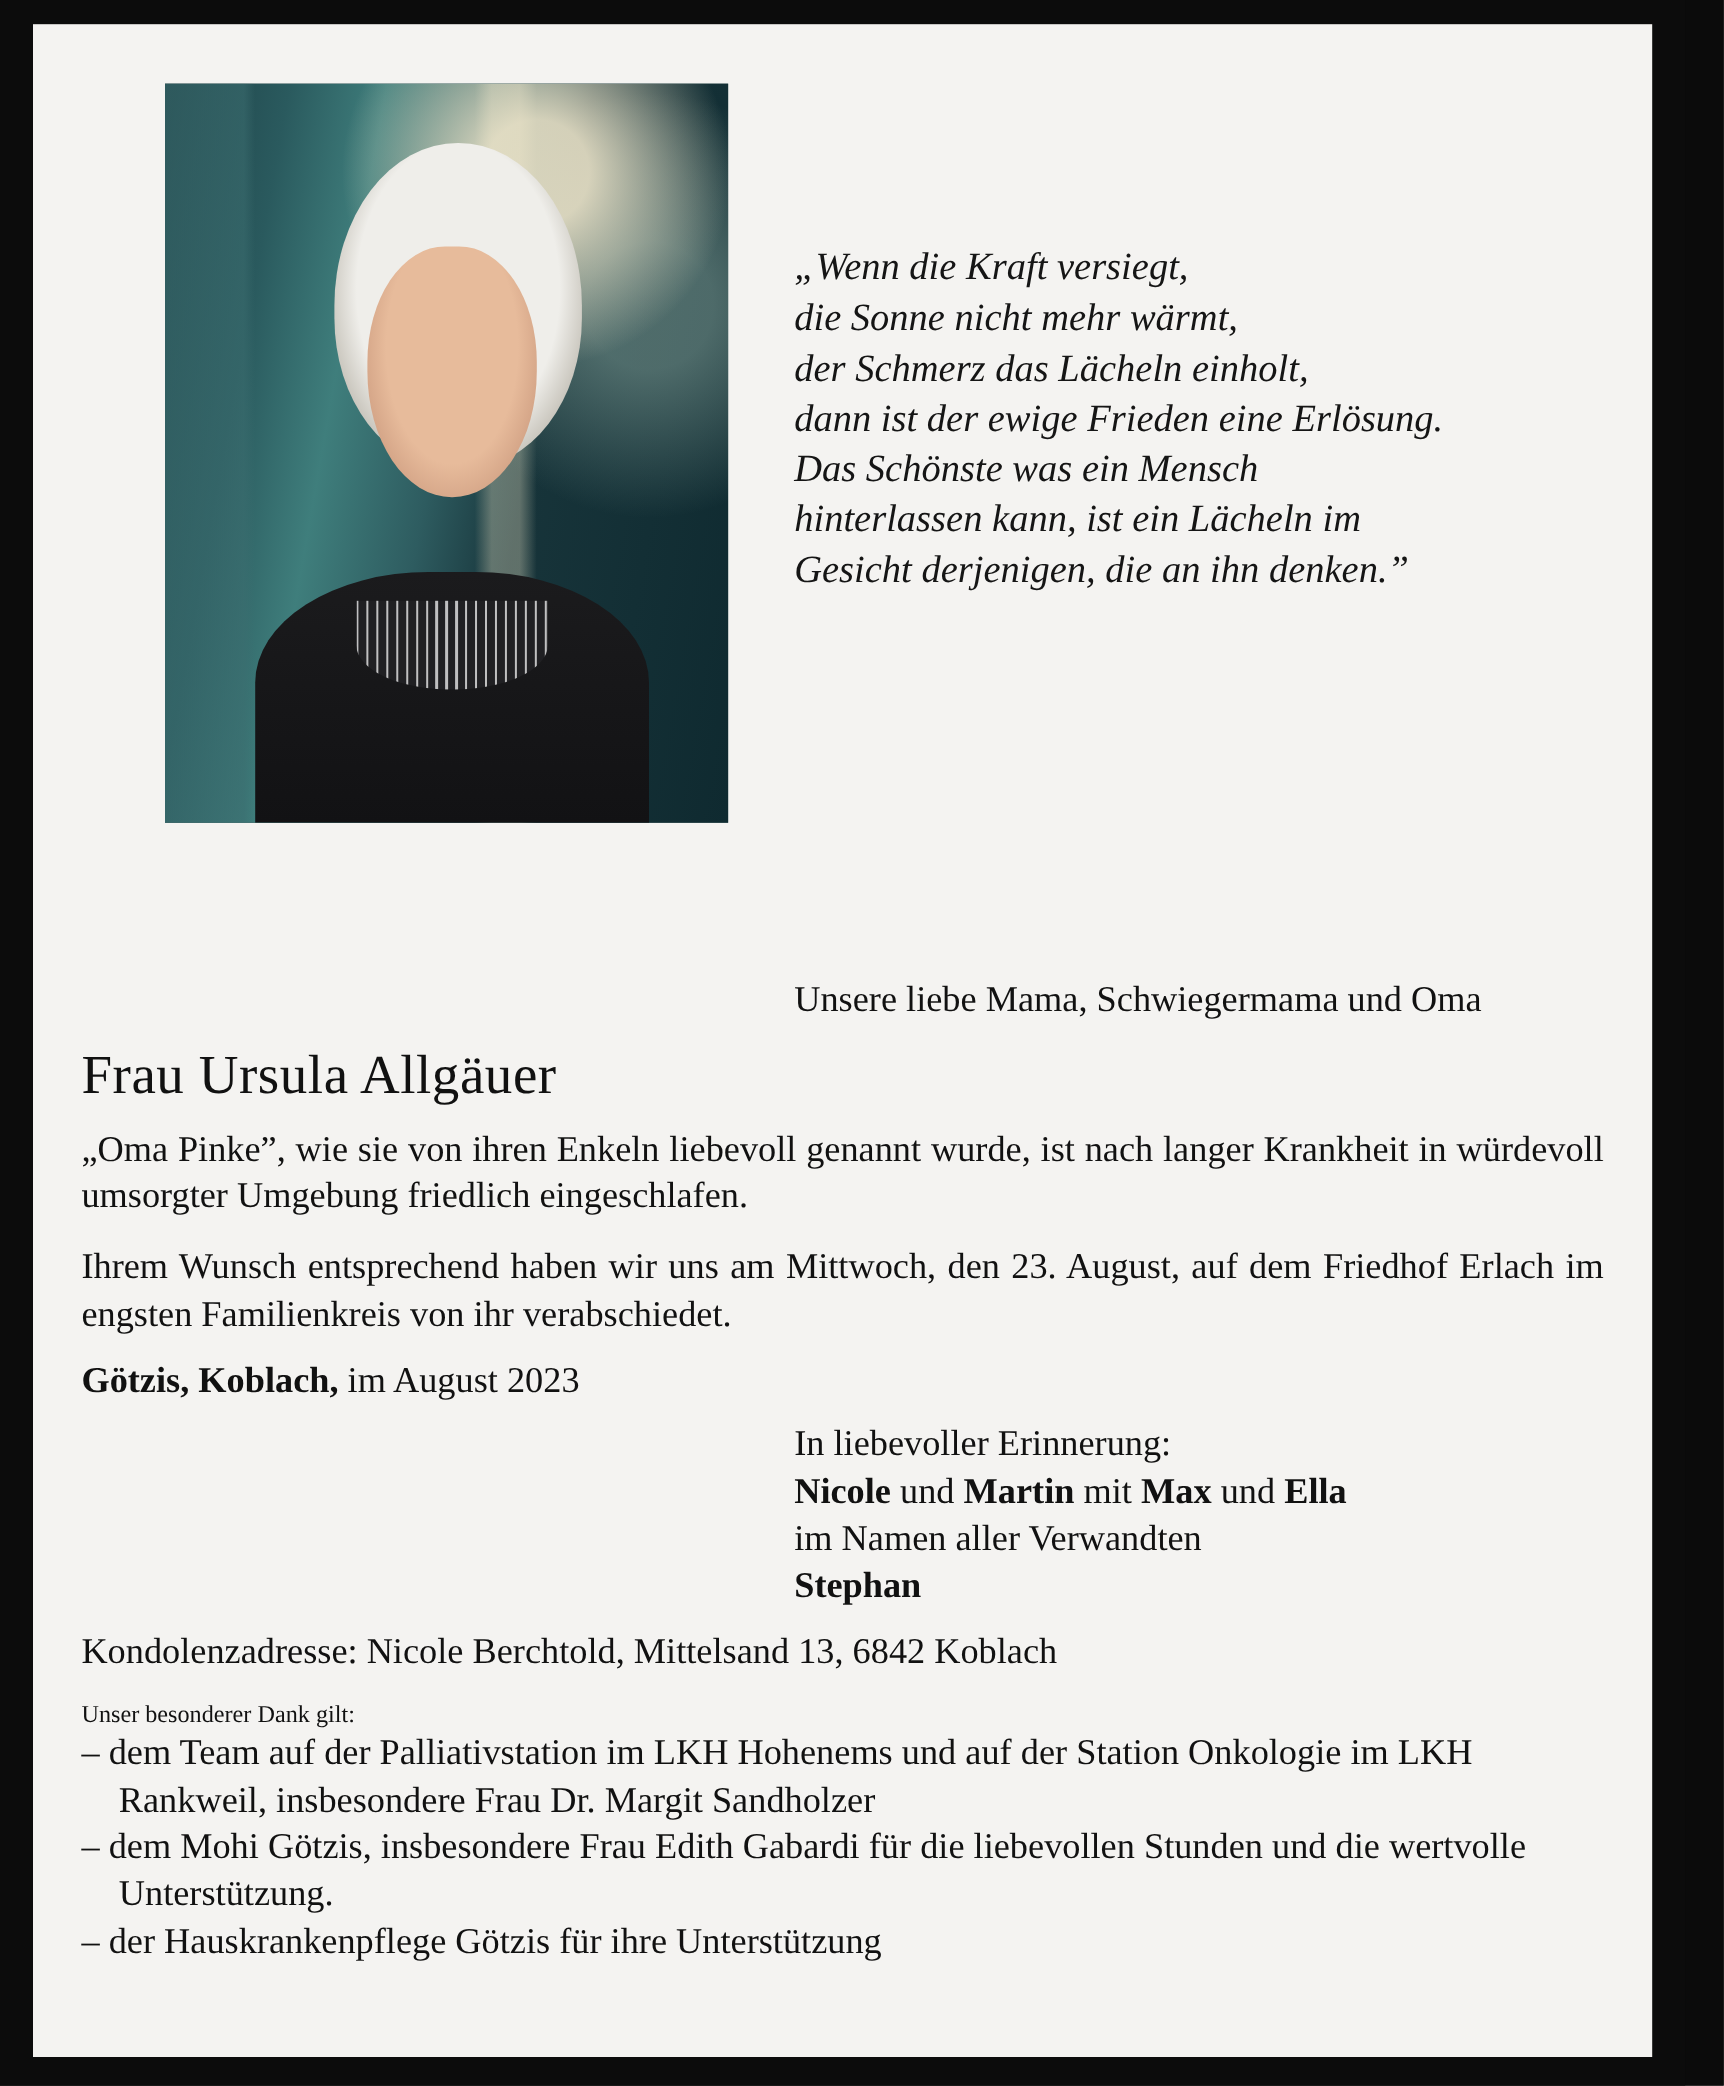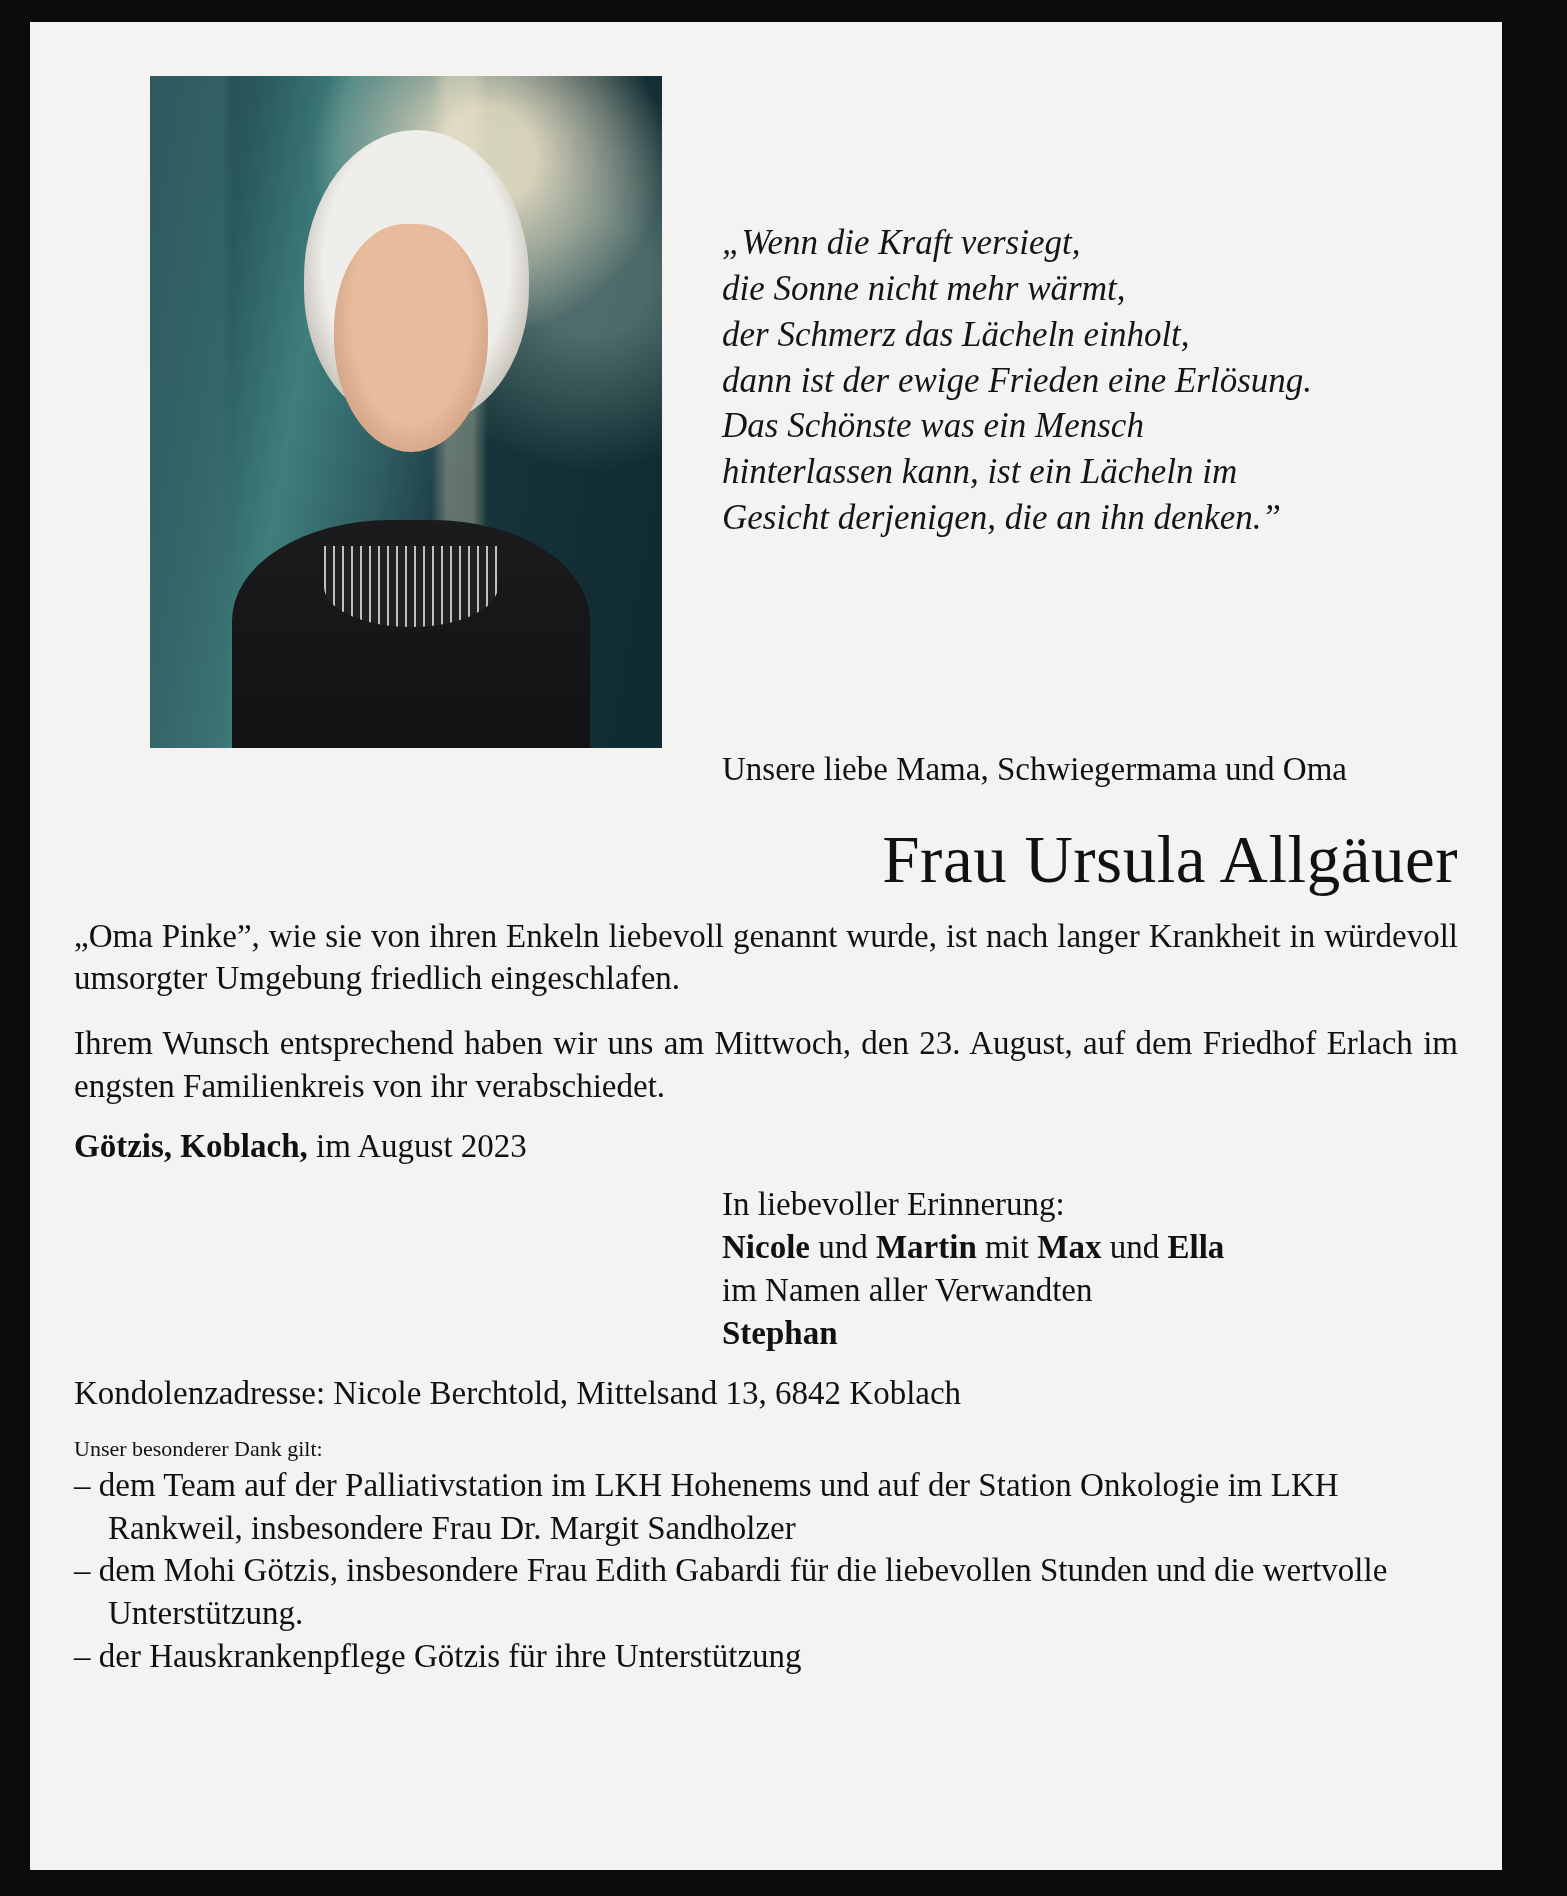--- a/index.html
+++ b/index.html
@@ -103,34 +103,35 @@
   .poem p {
     margin: 0;
     font-style: italic;
     font-size: 35px;
     line-height: 1.31;
     color: #151515;
     white-space: pre-line;
   }
 
   .intro {
+    margin-top: 140px;
     margin-left: 648px;
     font-size: 33px;
     line-height: 1.32;
     text-align: justify;
     padding-right: 6px;
     white-space: pre-line;
   }
 
   
   .name {
-    text-align: right;
-    font-size: 67px;
+    text-align: left;
+    font-size: 50px;
     line-height: 1.0;
-    margin-top: 34px;
+    margin-top: 20px;
     letter-spacing: 0.5px;
   }
   .subname {
     text-align: center;
     font-size: 31px;
     margin-top: 16px;
     font-weight: 700;
   }
   .subname .light { font-weight: 400; }
   .subname sup { font-size: 0.7em; vertical-align: super; }

